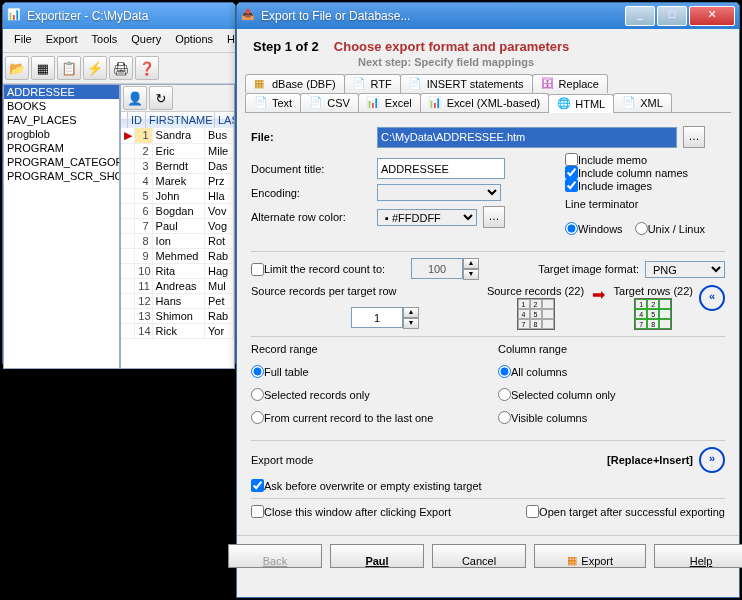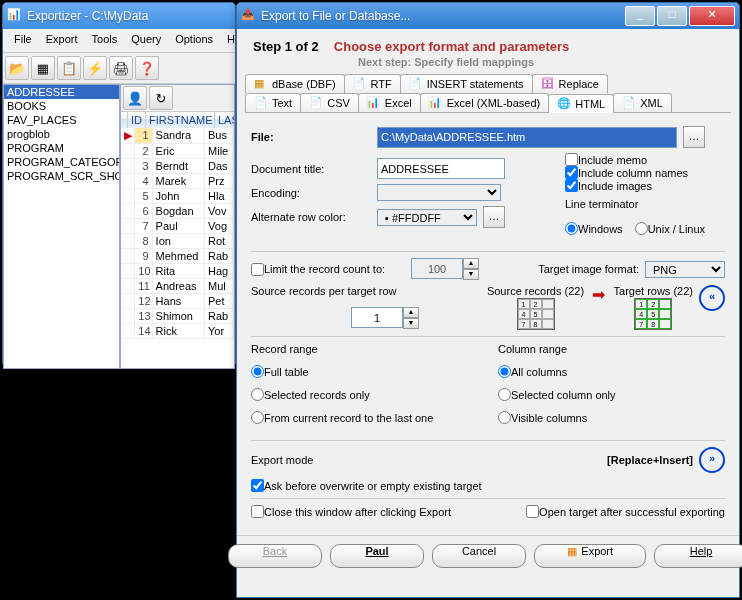--- a/index.html
+++ b/index.html
@@ -55,21 +55,21 @@
 .numspin{display:flex}
 .numspin input{width:44px;text-align:center}
 .spin{display:flex;flex-direction:column}
 .spin div{width:14px;height:9px;border:1px solid #999;background:linear-gradient(#fff,#ddd);font-size:7px;text-align:center;line-height:7px}
 .matrix{display:inline-grid;grid-template-columns:repeat(3,12px);gap:0;border:1px solid #666}
 .matrix div{width:12px;height:10px;border:1px solid #aaa;font-size:7px;text-align:center;line-height:10px;box-sizing:border-box}
 .mgr div{border-color:#3a3}
 .arrow{color:#c00;font-size:16px;margin:0 6px}
 .circbtn{width:22px;height:22px;border:2px solid #04c;border-radius:50%;color:#04c;text-align:center;line-height:18px;font-weight:bold}
 .btnbar{display:flex;justify-content:center;gap:8px;padding:8px;border-top:1px solid #ccc;margin-top:4px}
-.btn{min-width:72px;height:22px;border:1px solid #888;border-radius:10px;background:linear-gradient(#fff,#e2e2e2);padding:0 10px;display:flex;align-items:flex-start;justify-content:center;gap:4px}
+.btn{min-width:72px;height:22px;border:1px solid #888;border-radius:0;background:linear-gradient(#fff,#e2e2e2);padding:0 10px;display:flex;align-items:flex-end;justify-content:center;gap:4px}
 .btn.dis{color:#999}
 .sep{border-top:1px solid #ccc;margin:6px 0}
 .ico-db{color:#c80}.ico-rtf{color:#06c}.ico-sql{color:#0a0}.ico-dbase{color:#a0a}
 .ico-txt{color:#888}.ico-csv{color:#0a0}.ico-xls{color:#083}.ico-html{color:#e70}.ico-xml{color:#06c}
 </style>
 </head>
 <body>
 
 <div class="win main">
   <div class="titlebar">

